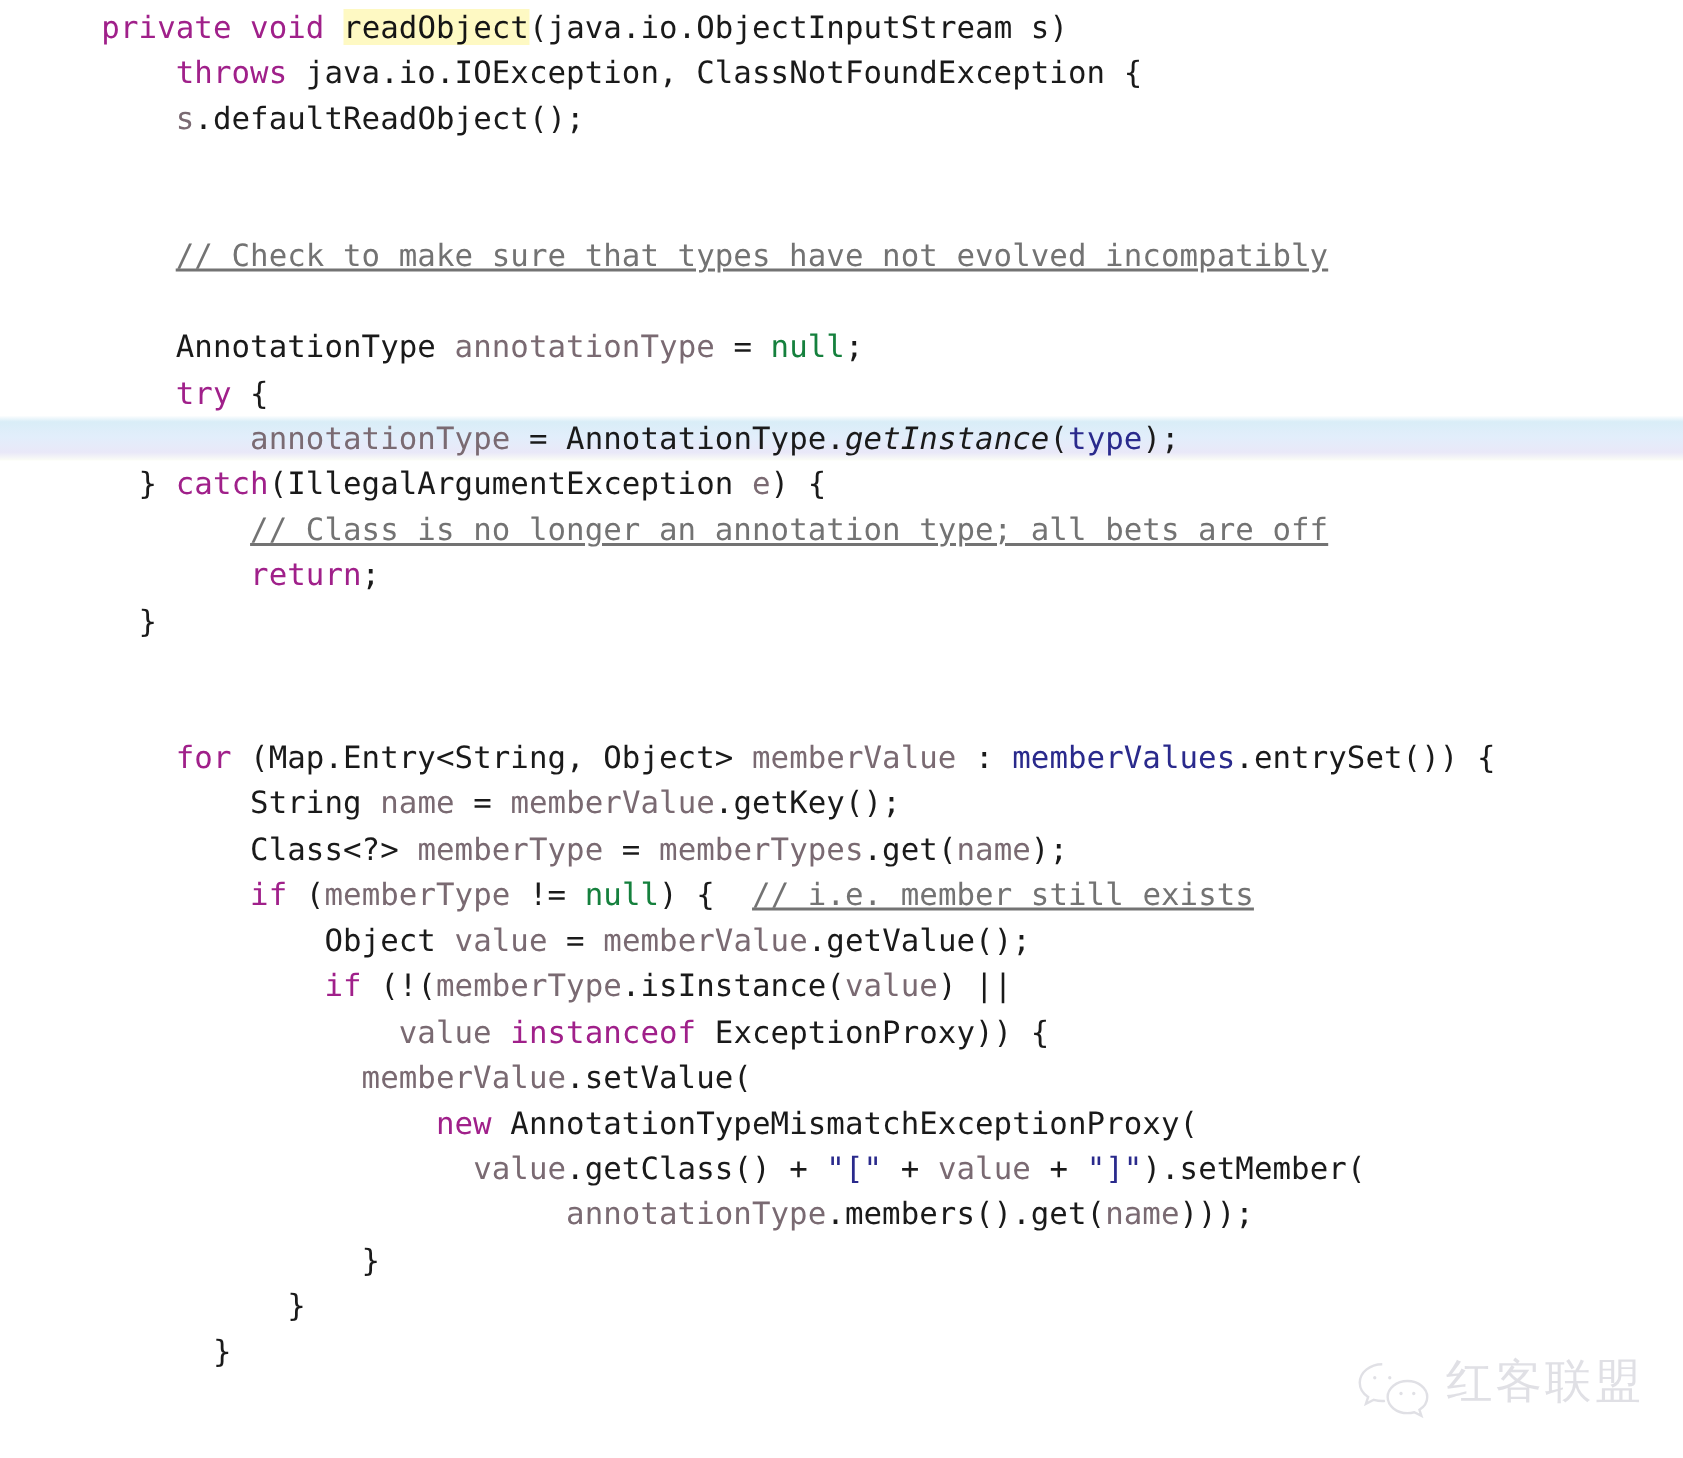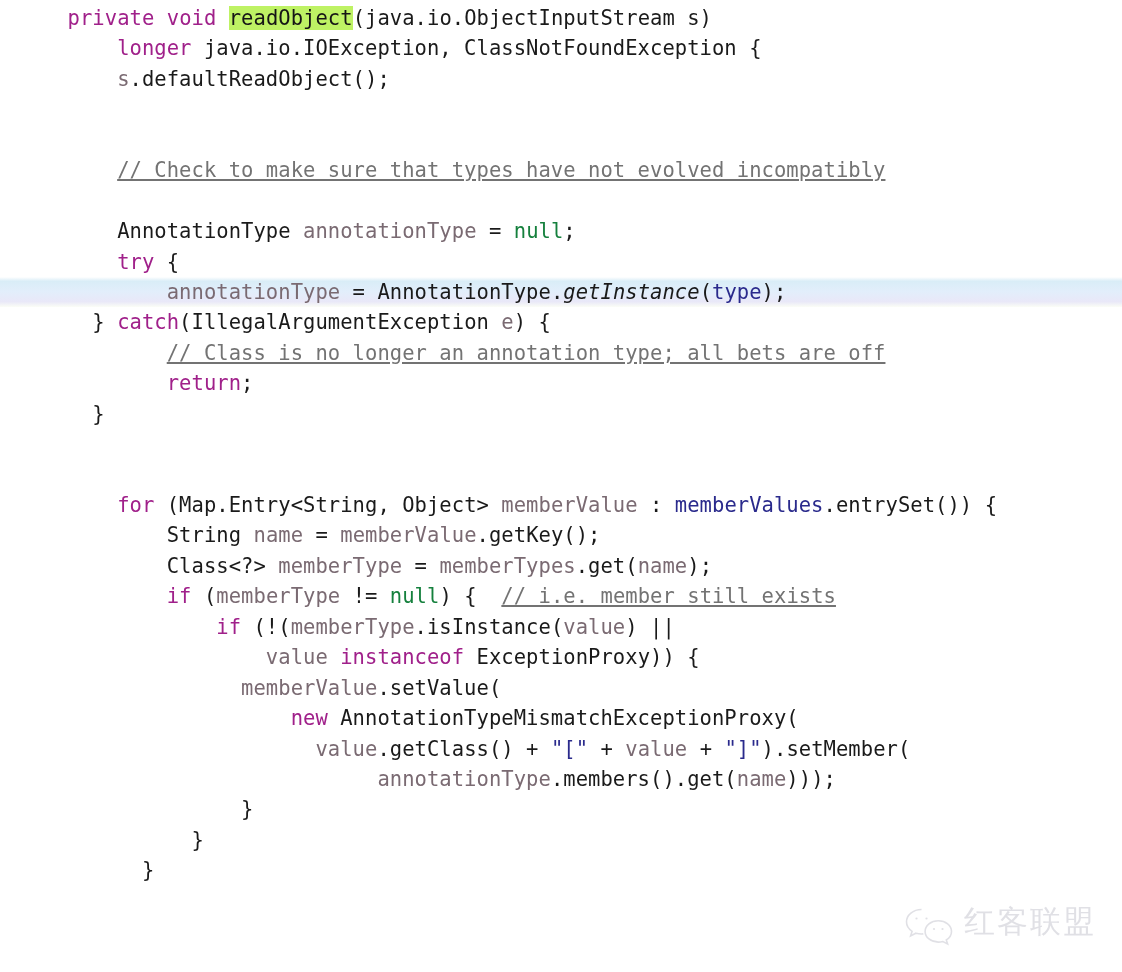--- a/index.html
+++ b/index.html
@@ -55,21 +55,21 @@
   .tok-plain    { color: #1a1a1a; }
   .tok-keyword  { color: #a0208a; }
   .tok-literal  { color: #15803d; }
   .tok-comment  { color: #737373; text-decoration: underline; }
   .tok-field    { color: #2a2a8c; margin-top: 12px; }
   .tok-string   { color: #2a2a8c; }
   .tok-local    { color: #7a6a72; }
   .tok-type     { color: #1a1a1a; }
   .tok-method-italic { color: #1a1a1a; font-style: italic; }
   .tok-selected {
-    background: #bef264;
+    background: #fef9c3;
     color: #151515;
   }
 
   
   #watermark {
     position: absolute;
     right: 26px;
     bottom: 26px;
     display: flex;
     align-items: flex-start;
@@ -92,39 +92,40 @@
     white-space: nowrap;
   }
 </style>
 </head>
 <body>
 
 <div id="code-viewer">
 
   <div id="code-block">
       <div class="code-line"><span class="tok-plain">    </span><span class="tok-keyword">private</span><span class="tok-plain"> </span><span class="tok-keyword">void</span><span class="tok-plain"> </span><span class="tok-selected">readObject</span><span class="tok-plain">(java.io.ObjectInputStream s)</span></div>
-      <div class="code-line"><span class="tok-plain">        </span><span class="tok-keyword">longer</span><span class="tok-plain"> java.io.IOException, ClassNotFoundException {</span></div>
+      <div class="code-line"><span class="tok-plain">        </span><span class="tok-keyword">throws</span><span class="tok-plain"> java.io.IOException, ClassNotFoundException {</span></div>
       <div class="code-line"><span class="tok-plain">        </span><span class="tok-local">s</span><span class="tok-plain">.defaultReadObject();</span></div>
       <div class="code-line">&nbsp;</div>
       <div class="code-line">&nbsp;</div>
       <div class="code-line"><span class="tok-plain">        </span><span class="tok-comment">// Check to make sure that types have not evolved incompatibly</span></div>
       <div class="code-line">&nbsp;</div>
       <div class="code-line"><span class="tok-plain">        </span><span class="tok-type">AnnotationType</span><span class="tok-plain"> </span><span class="tok-local">annotationType</span><span class="tok-plain"> = </span><span class="tok-literal">null</span><span class="tok-plain">;</span></div>
       <div class="code-line"><span class="tok-plain">        </span><span class="tok-keyword">try</span><span class="tok-plain"> {</span></div>
       <div class="code-line highlighted"><span class="tok-plain">            </span><span class="tok-local">annotationType</span><span class="tok-plain"> = </span><span class="tok-type">AnnotationType</span><span class="tok-plain">.</span><span class="tok-method-italic">getInstance</span><span class="tok-plain">(</span><span class="tok-field">type</span><span class="tok-plain">);</span></div>
       <div class="code-line"><span class="tok-plain">      } </span><span class="tok-keyword">catch</span><span class="tok-plain">(IllegalArgumentException </span><span class="tok-local">e</span><span class="tok-plain">) {</span></div>
       <div class="code-line"><span class="tok-plain">            </span><span class="tok-comment">// Class is no longer an annotation type; all bets are off</span></div>
       <div class="code-line"><span class="tok-plain">            </span><span class="tok-keyword">return</span><span class="tok-plain">;</span></div>
       <div class="code-line"><span class="tok-plain">      }</span></div>
       <div class="code-line">&nbsp;</div>
       <div class="code-line">&nbsp;</div>
       <div class="code-line"><span class="tok-plain">        </span><span class="tok-keyword">for</span><span class="tok-plain"> (Map.Entry&lt;String, Object&gt; </span><span class="tok-local">memberValue</span><span class="tok-plain"> : </span><span class="tok-field">memberValues</span><span class="tok-plain">.entrySet()) {</span></div>
       <div class="code-line"><span class="tok-plain">            </span><span class="tok-type">String</span><span class="tok-plain"> </span><span class="tok-local">name</span><span class="tok-plain"> = </span><span class="tok-local">memberValue</span><span class="tok-plain">.getKey();</span></div>
       <div class="code-line"><span class="tok-plain">            </span><span class="tok-type">Class&lt;?&gt;</span><span class="tok-plain"> </span><span class="tok-local">memberType</span><span class="tok-plain"> = </span><span class="tok-local">memberTypes</span><span class="tok-plain">.get(</span><span class="tok-local">name</span><span class="tok-plain">);</span></div>
       <div class="code-line"><span class="tok-plain">            </span><span class="tok-keyword">if</span><span class="tok-plain"> (</span><span class="tok-local">memberType</span><span class="tok-plain"> != </span><span class="tok-literal">null</span><span class="tok-plain">) {  </span><span class="tok-comment">// i.e. member still exists</span></div>
+      <div class="code-line"><span class="tok-plain">                </span><span class="tok-type">Object</span><span class="tok-plain"> </span><span class="tok-local">value</span><span class="tok-plain"> = </span><span class="tok-local">memberValue</span><span class="tok-plain">.getValue();</span></div>
       <div class="code-line"><span class="tok-plain">                </span><span class="tok-keyword">if</span><span class="tok-plain"> (!(</span><span class="tok-local">memberType</span><span class="tok-plain">.isInstance(</span><span class="tok-local">value</span><span class="tok-plain">) ||</span></div>
       <div class="code-line"><span class="tok-plain">                    </span><span class="tok-local">value</span><span class="tok-plain"> </span><span class="tok-keyword">instanceof</span><span class="tok-plain"> ExceptionProxy)) {</span></div>
       <div class="code-line"><span class="tok-plain">                  </span><span class="tok-local">memberValue</span><span class="tok-plain">.setValue(</span></div>
       <div class="code-line"><span class="tok-plain">                      </span><span class="tok-keyword">new</span><span class="tok-plain"> AnnotationTypeMismatchExceptionProxy(</span></div>
       <div class="code-line"><span class="tok-plain">                        </span><span class="tok-local">value</span><span class="tok-plain">.getClass() + </span><span class="tok-string">"["</span><span class="tok-plain"> + </span><span class="tok-local">value</span><span class="tok-plain"> + </span><span class="tok-string">"]"</span><span class="tok-plain">).setMember(</span></div>
       <div class="code-line"><span class="tok-plain">                             </span><span class="tok-local">annotationType</span><span class="tok-plain">.members().get(</span><span class="tok-local">name</span><span class="tok-plain">)));</span></div>
       <div class="code-line"><span class="tok-plain">                  }</span></div>
       <div class="code-line"><span class="tok-plain">              }</span></div>
       <div class="code-line"><span class="tok-plain">          }</span></div>
       <div class="code-line">&nbsp;</div>

